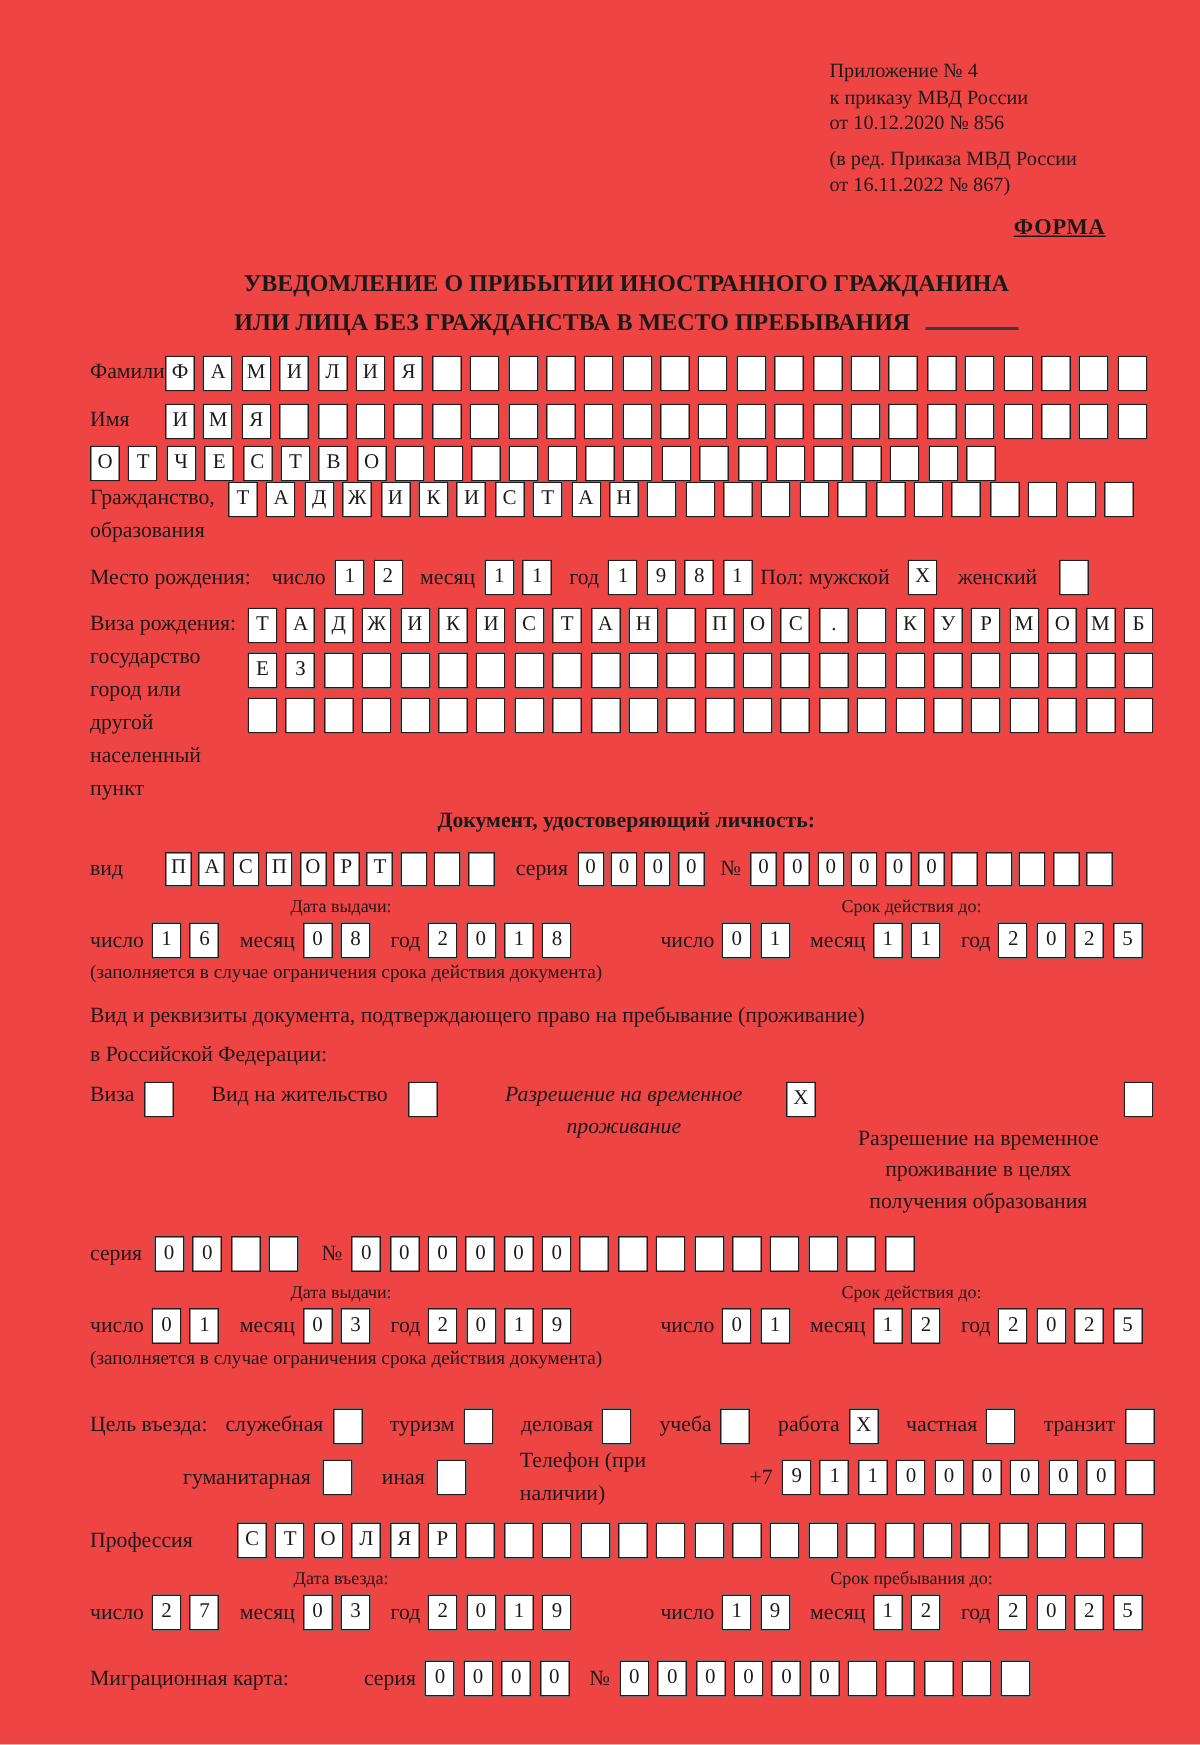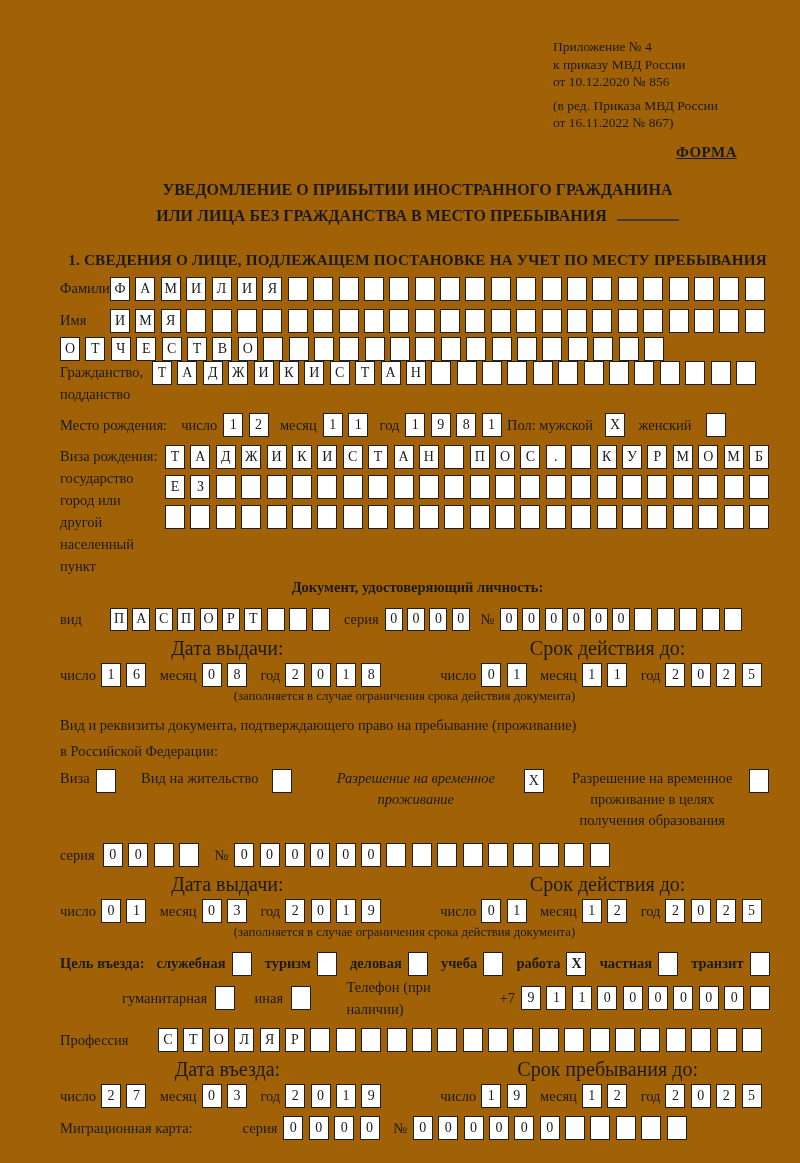--- a/index.html
+++ b/index.html
@@ -1,18 +1,18 @@
 <!DOCTYPE html>
 <html><head>
 <meta charset="utf-8">
 <style>
   html,body{margin:0;padding:0;background:#ffffff;}
   .page{
     position:relative;width:800px;height:1163px;box-sizing:border-box;
-    padding:38px 25px 0 60px;background:#a16207;color:#1a1a1a;
+    padding:38px 25px 0 60px;background:#ef4444;color:#1a1a1a;
     font-family:"Liberation Serif","DejaVu Serif",serif;overflow:hidden;
   }
   .hdr{width:190px;margin-left:auto;margin-right:32px;font-size:13.5px;line-height:17.5px;}
   .hdr .grp2{margin-top:6px;}
   .forma{margin:12px 38px 0 0;text-align:right;font-weight:bold;font-size:15px;letter-spacing:.5px;text-decoration:underline;}
   .title{margin-top:16px;text-align:center;font-weight:bold;font-size:16px;line-height:26px;}
   .title-underline{display:inline-block;width:62px;border-bottom:2.2px solid #3c3c3c;height:14px;margin-left:10px;}
   .sect{margin-top:22px;text-align:center;font-weight:bold;font-size:15.2px;letter-spacing:.2px;white-space:nowrap;}
   .lbl{font-size:14.5px;line-height:22px;}
   .note{font-size:12.8px;}
@@ -33,40 +33,40 @@
   .r-patr .labelcol{width:105px;}
   .r-cit .labelcol{width:92px;}
   .r-dob{margin-top:8px;margin-bottom:8px;align-items:center;}
   .r-dob .lbl{margin-right:6px;}
   .mr .labelcol{width:105px;}
   .mr .brow{margin-bottom:6px;}
   .dochead{text-align:center;font-weight:bold;font-size:14.5px;margin:2px 0 6px 0;}
   .r-kind{align-items:center;margin-top:12px;}
   .r-kind .labelcol{width:50px;}
   .dates{display:flex;justify-content:space-between;margin-top:6px;}
-  .dgroup .dheading{text-align:center;font-size:20px;margin-bottom:3px;}
+  .dgroup .dheading{text-align:center;font-size:12px;margin-bottom:3px;}
   .dline{display:flex;align-items:center;}
   .dline .lbl{margin-right:5px;}
   .dline .boxes{margin-right:8px;}
-  .limit-note{text-align:center;margin-right:26px;margin-top:2px;}
+  .limit-note{text-align:left;margin-right:26px;margin-top:2px;}
   .para{font-size:14.5px;line-height:26px;margin-top:8px;}
   .opts{display:flex;align-items:flex-start;margin-top:4px;}
   .opt{display:flex;align-items:flex-start;}
   .opt .olabel{font-size:14.5px;line-height:21px;text-align:right;}
   .opt .center{text-align:center;}
   .opt .boxes{margin-top:1px;}
   .r-series{margin-top:12px;align-items:center;}
-  .r-goal{margin-top:12px;justify-content:space-between;align-items:center;font-weight:bold;}
+  .r-goal{margin-top:26px;justify-content:space-between;align-items:center;}
   .r-goal .glabel{font-size:14.5px;}
   .gitem{display:flex;align-items:center;}
   .gitem .glabel{margin-right:6px;}
   .r-phone{margin-top:0;margin-left:62px;align-items:center;}
   .r-prof{margin-top:8px;align-items:center;}
   .r-prof .labelcol{width:98px;}
-  .r-mig{margin-top:8px;align-items:center;}
+  .r-mig{margin-top:20px;align-items:center;}
   .gap6{width:6px;flex:none;}.gap8{width:8px;flex:none;}.gap10{width:10px;flex:none;}
   .gap14{width:14px;flex:none;}.gap20{width:20px;flex:none;}.gap30{width:30px;flex:none;}
   .gap50{width:50px;flex:none;}
 </style>
 </head>
 <body>
 
 <div class="page">
 
   <div class="hdr">
@@ -78,21 +78,20 @@
   </div>
   <div class="forma">ФОРМА</div>
 
   <div class="title">
     <div>УВЕДОМЛЕНИЕ О ПРИБЫТИИ ИНОСТРАННОГО ГРАЖДАНИНА</div>
     <div>
       <span>ИЛИ ЛИЦА БЕЗ ГРАЖДАНСТВА В МЕСТО ПРЕБЫВАНИЯ</span><span class="title-underline"></span>
     </div>
   </div>
 
-  <div class="sect">1. СВЕДЕНИЯ О ЛИЦЕ, ПОДЛЕЖАЩЕМ ПОСТАНОВКЕ НА УЧЕТ ПО МЕСТУ ПРЕБЫВАНИЯ</div>
 
   <div class="row r-surname">
     <div class="labelcol">
         <div class="lbl">Фамилия</div>
       </div>
     <span class="boxes">
         <span class="cell">Ф</span>
         <span class="cell">А</span>
         <span class="cell">М</span>
         <span class="cell">И</span>
@@ -180,21 +179,21 @@
         <span class="cell"></span>
         <span class="cell"></span>
         <span class="cell"></span>
         <span class="cell"></span>
       </span>
   </div>
 
   <div class="row r-cit">
     <div class="labelcol">
       <div>Гражданство,</div>
-      <div>подданство</div>
+      <div>образования</div>
     </div>
     <span class="boxes">
         <span class="cell">Т</span>
         <span class="cell">А</span>
         <span class="cell">Д</span>
         <span class="cell">Ж</span>
         <span class="cell">И</span>
         <span class="cell">К</span>
         <span class="cell">И</span>
         <span class="cell">С</span>
@@ -458,21 +457,21 @@
     <span class="gap20"></span>
     <div class="opt">
       <span class="olabel center" style="width:196px;font-style:italic;">Разрешение на временное проживание</span>
       <span class="gap10"></span>
       <span class="boxes">
           <span class="cell">X</span>
         </span>
     </div>
     <span class="gap14"></span>
     <div class="opt">
-      <span class="olabel center" style="width:178px;">Разрешение на временное проживание в целях получения образования</span>
+      <span class="olabel center" style="width:178px;margin-top:29px;">Разрешение на временное проживание в целях получения образования</span>
       <span class="gap8"></span>
       <span class="boxes">
           <span class="cell"></span>
         </span>
     </div>
   </div>
 
   <div class="row r-series">
     <span class="lbl">серия</span>
     <span class="gap8"></span>

